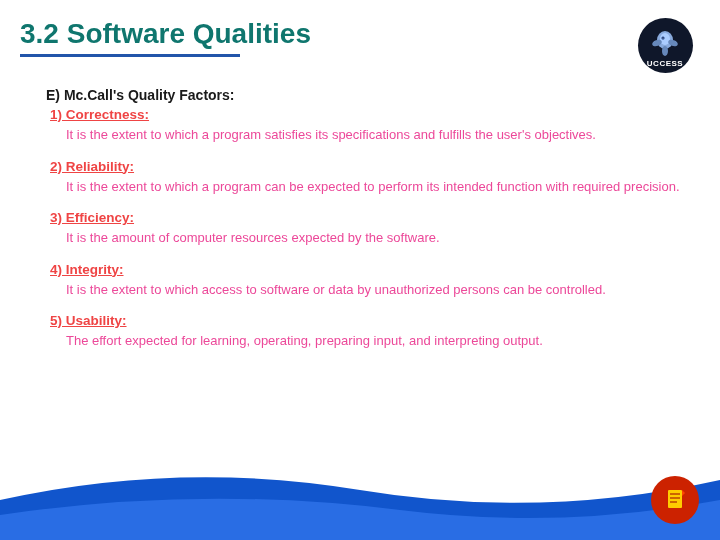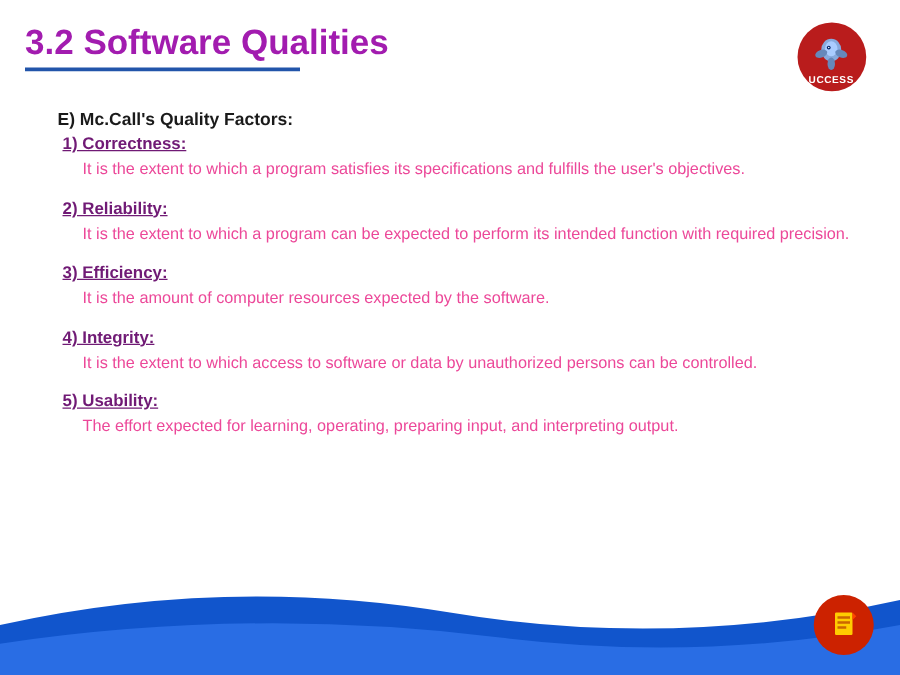--- a/index.html
+++ b/index.html
@@ -31,21 +31,21 @@
       align-items: flex-start;
     }
 
     .title-section {
       flex: 1;
     }
 
     .page-title {
       font-size: 28px;
       font-weight: bold;
-      color: #a21caf;
+      color: #0f766e;
       font-family: Arial, sans-serif;
     }
 
     .title-underline {
       width: 220px;
       height: 3px;
       background: #2255aa;
       margin-top: 4px;
     }
 
@@ -54,21 +54,21 @@
       height: 55px;
       display: flex;
       align-items: center;
       justify-content: center;
     }
 
     .logo-circle {
       width: 55px;
       height: 55px;
       border-radius: 50%;
-      background: #b91c1c;
+      background: #0f172a;
       display: flex;
       align-items: center;
       justify-content: center;
       position: relative;
       overflow: hidden;
     }
 
     .logo-text {
       color: #ffffff;
       font-size: 8px;
@@ -100,21 +100,21 @@
       font-family: Arial, sans-serif;
     }
 
     .quality-item {
       margin-bottom: 14px;
     }
 
     .quality-title {
       font-size: 13.5px;
       font-weight: bold;
-      color: #701a75;
+      color: #ef4444;
       text-decoration: underline;
       margin-left: 28px;
       margin-bottom: 3px;
       font-family: Arial, sans-serif;
     }
 
     .quality-desc {
       font-size: 13px;
       color: #ec4899;
       margin-left: 44px;

